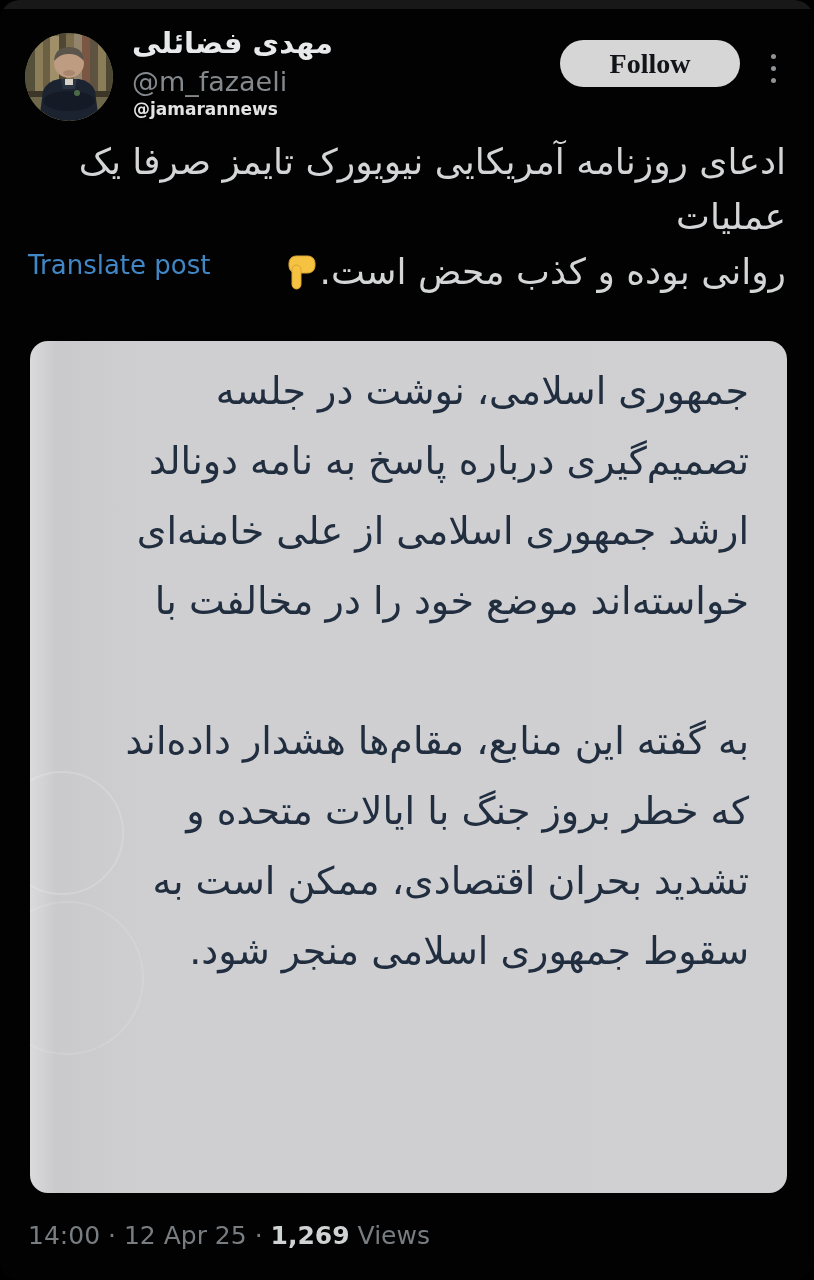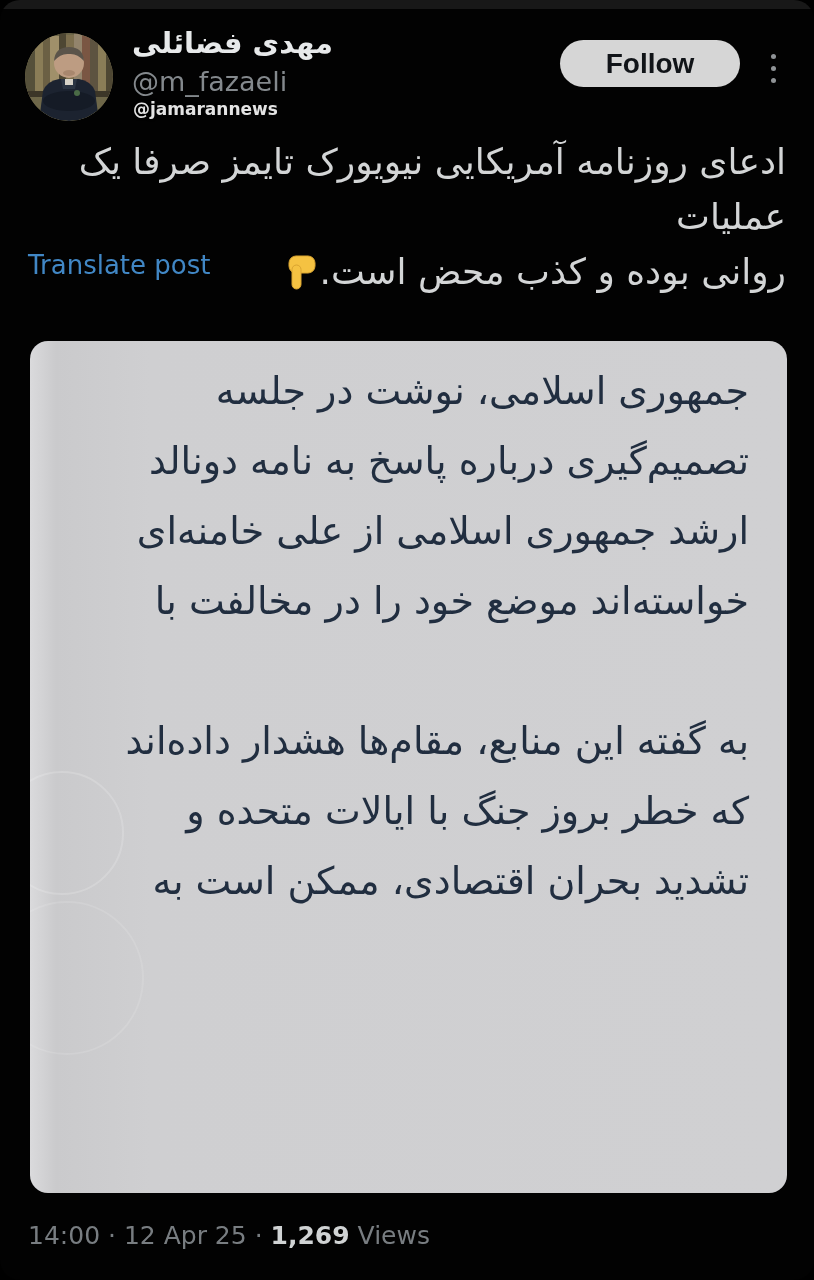--- a/index.html
+++ b/index.html
@@ -5,21 +5,21 @@
   html,body{margin:0;padding:0;background:#000;}
   body{font-family:"DejaVu Sans","Liberation Sans",sans-serif;}
   .page{position:relative;width:814px;height:1280px;background:#020202;overflow:hidden;margin:0 auto;border-radius:20px;}
   .top-strip{position:absolute;left:0;top:0;width:814px;height:9px;background:#181818;}
 
   
   .avatar{position:absolute;left:25px;top:33px;width:88px;height:88px;border-radius:50%;overflow:hidden;background:#6e6749;}
   .name{position:absolute;left:132px;top:26px;width:420px;font-size:29px;font-weight:bold;color:#e7e9ea;direction:rtl;text-align:left;}
   .handle{position:absolute;left:132px;top:66px;font-size:27px;color:#84898d;}
   .watermark{position:absolute;left:133px;top:99px;font-size:17px;font-weight:bold;color:#e3e3e3;text-shadow:0 0 3px rgba(0,0,0,.8);}
-  .follow-btn{position:absolute;left:560px;top:40px;width:180px;height:47px;border:none;border-radius:24px;background:#d6d6d6;color:#111418;font-size:28px;font-weight:bold;font-family:Liberation Sans, sans-serif;display:flex;align-items:center;justify-content:center;cursor:pointer;}
+  .follow-btn{position:absolute;left:560px;top:40px;width:180px;height:47px;border:none;border-radius:24px;background:#d6d6d6;color:#111418;font-size:28px;font-weight:bold;font-family:Liberation Serif, serif;display:flex;align-items:center;justify-content:center;cursor:pointer;}
   .more-btn{position:absolute;left:756px;top:42px;width:34px;height:52px;display:flex;flex-direction:column;align-items:center;justify-content:center;gap:7px;cursor:pointer;background:none;border:none;}
   .more-btn i{width:5px;height:5px;border-radius:50%;background:#8f9396;display:block;}
 
   
   .tweet-text{position:absolute;left:28px;top:134px;width:758px;direction:rtl;text-align:right;color:#d3d5d6;font-size:36px;line-height:55px;}
   .emoji{display:inline-block;vertical-align:-7px;margin-right:4px;}
 
   .translate{position:absolute;left:28px;top:250px;font-size:26px;color:#4187c5;text-decoration:none;}
 
   
@@ -107,20 +107,21 @@
     <div class="deco2"></div>
     <div class="img-text">
       <div class="img-line">جمهوری اسلامی، نوشت در جلسه</div>
       <div class="img-line">تصمیم‌گیری درباره پاسخ به نامه دونالد</div>
       <div class="img-line">ارشد جمهوری اسلامی از علی خامنه‌ای</div>
       <div class="img-line">خواسته‌اند موضع خود را در مخالفت با</div>
       <div class="para-gap"></div>
       <div class="img-line">به گفته این منابع، مقام‌ها هشدار داده‌اند</div>
       <div class="img-line">که خطر بروز جنگ با ایالات متحده و</div>
       <div class="img-line">تشدید بحران اقتصادی، ممکن است به</div>
+      <div class="img-line">سقوط جمهوری اسلامی منجر شود.</div>
     </div>
   </div>
 
   <div class="footer">
     <span>14:00</span>
     <span>·</span>
     <span>12 Apr 25</span>
     <span>·</span>
     <span class="views-count">1,269</span>
     <span>Views</span>

